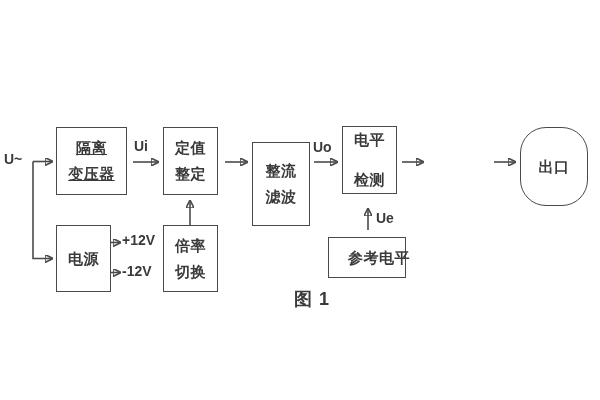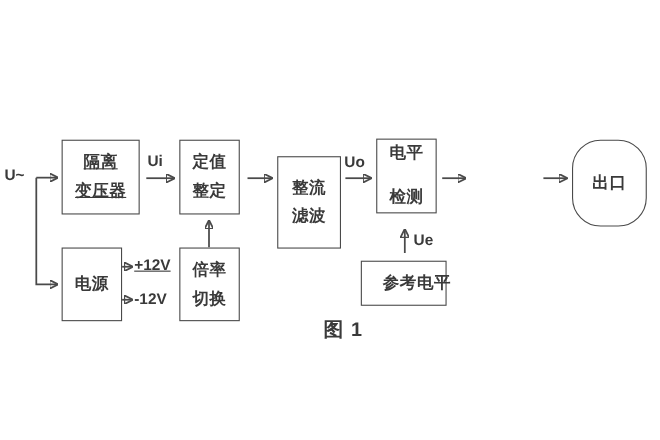--- a/index.html
+++ b/index.html
@@ -59,21 +59,21 @@
     position:absolute;
     color:var(--text-color);
     font-size:14px;
     font-weight:bold;
     white-space:nowrap;
   }
   #lbl-u   {left:4px;   top:151px;}
   #lbl-ui  {left:134px; top:138px;}
   #lbl-uo  {left:313px; top:139px;}
   #lbl-ue  {left:376px; top:210px;}
-  #lbl-p12 {left:122px; top:232px;text-decoration:underline;}
+  #lbl-p12 {left:122px; top:232px;}
   #lbl-m12 {left:122px; top:263px;}
   .caption{
     position:absolute;
     left:278px; top:287px;
     color:var(--text-color);
     font-size:18px;
     font-weight:600;
     letter-spacing:1px;
     margin-left:16px;
   }

